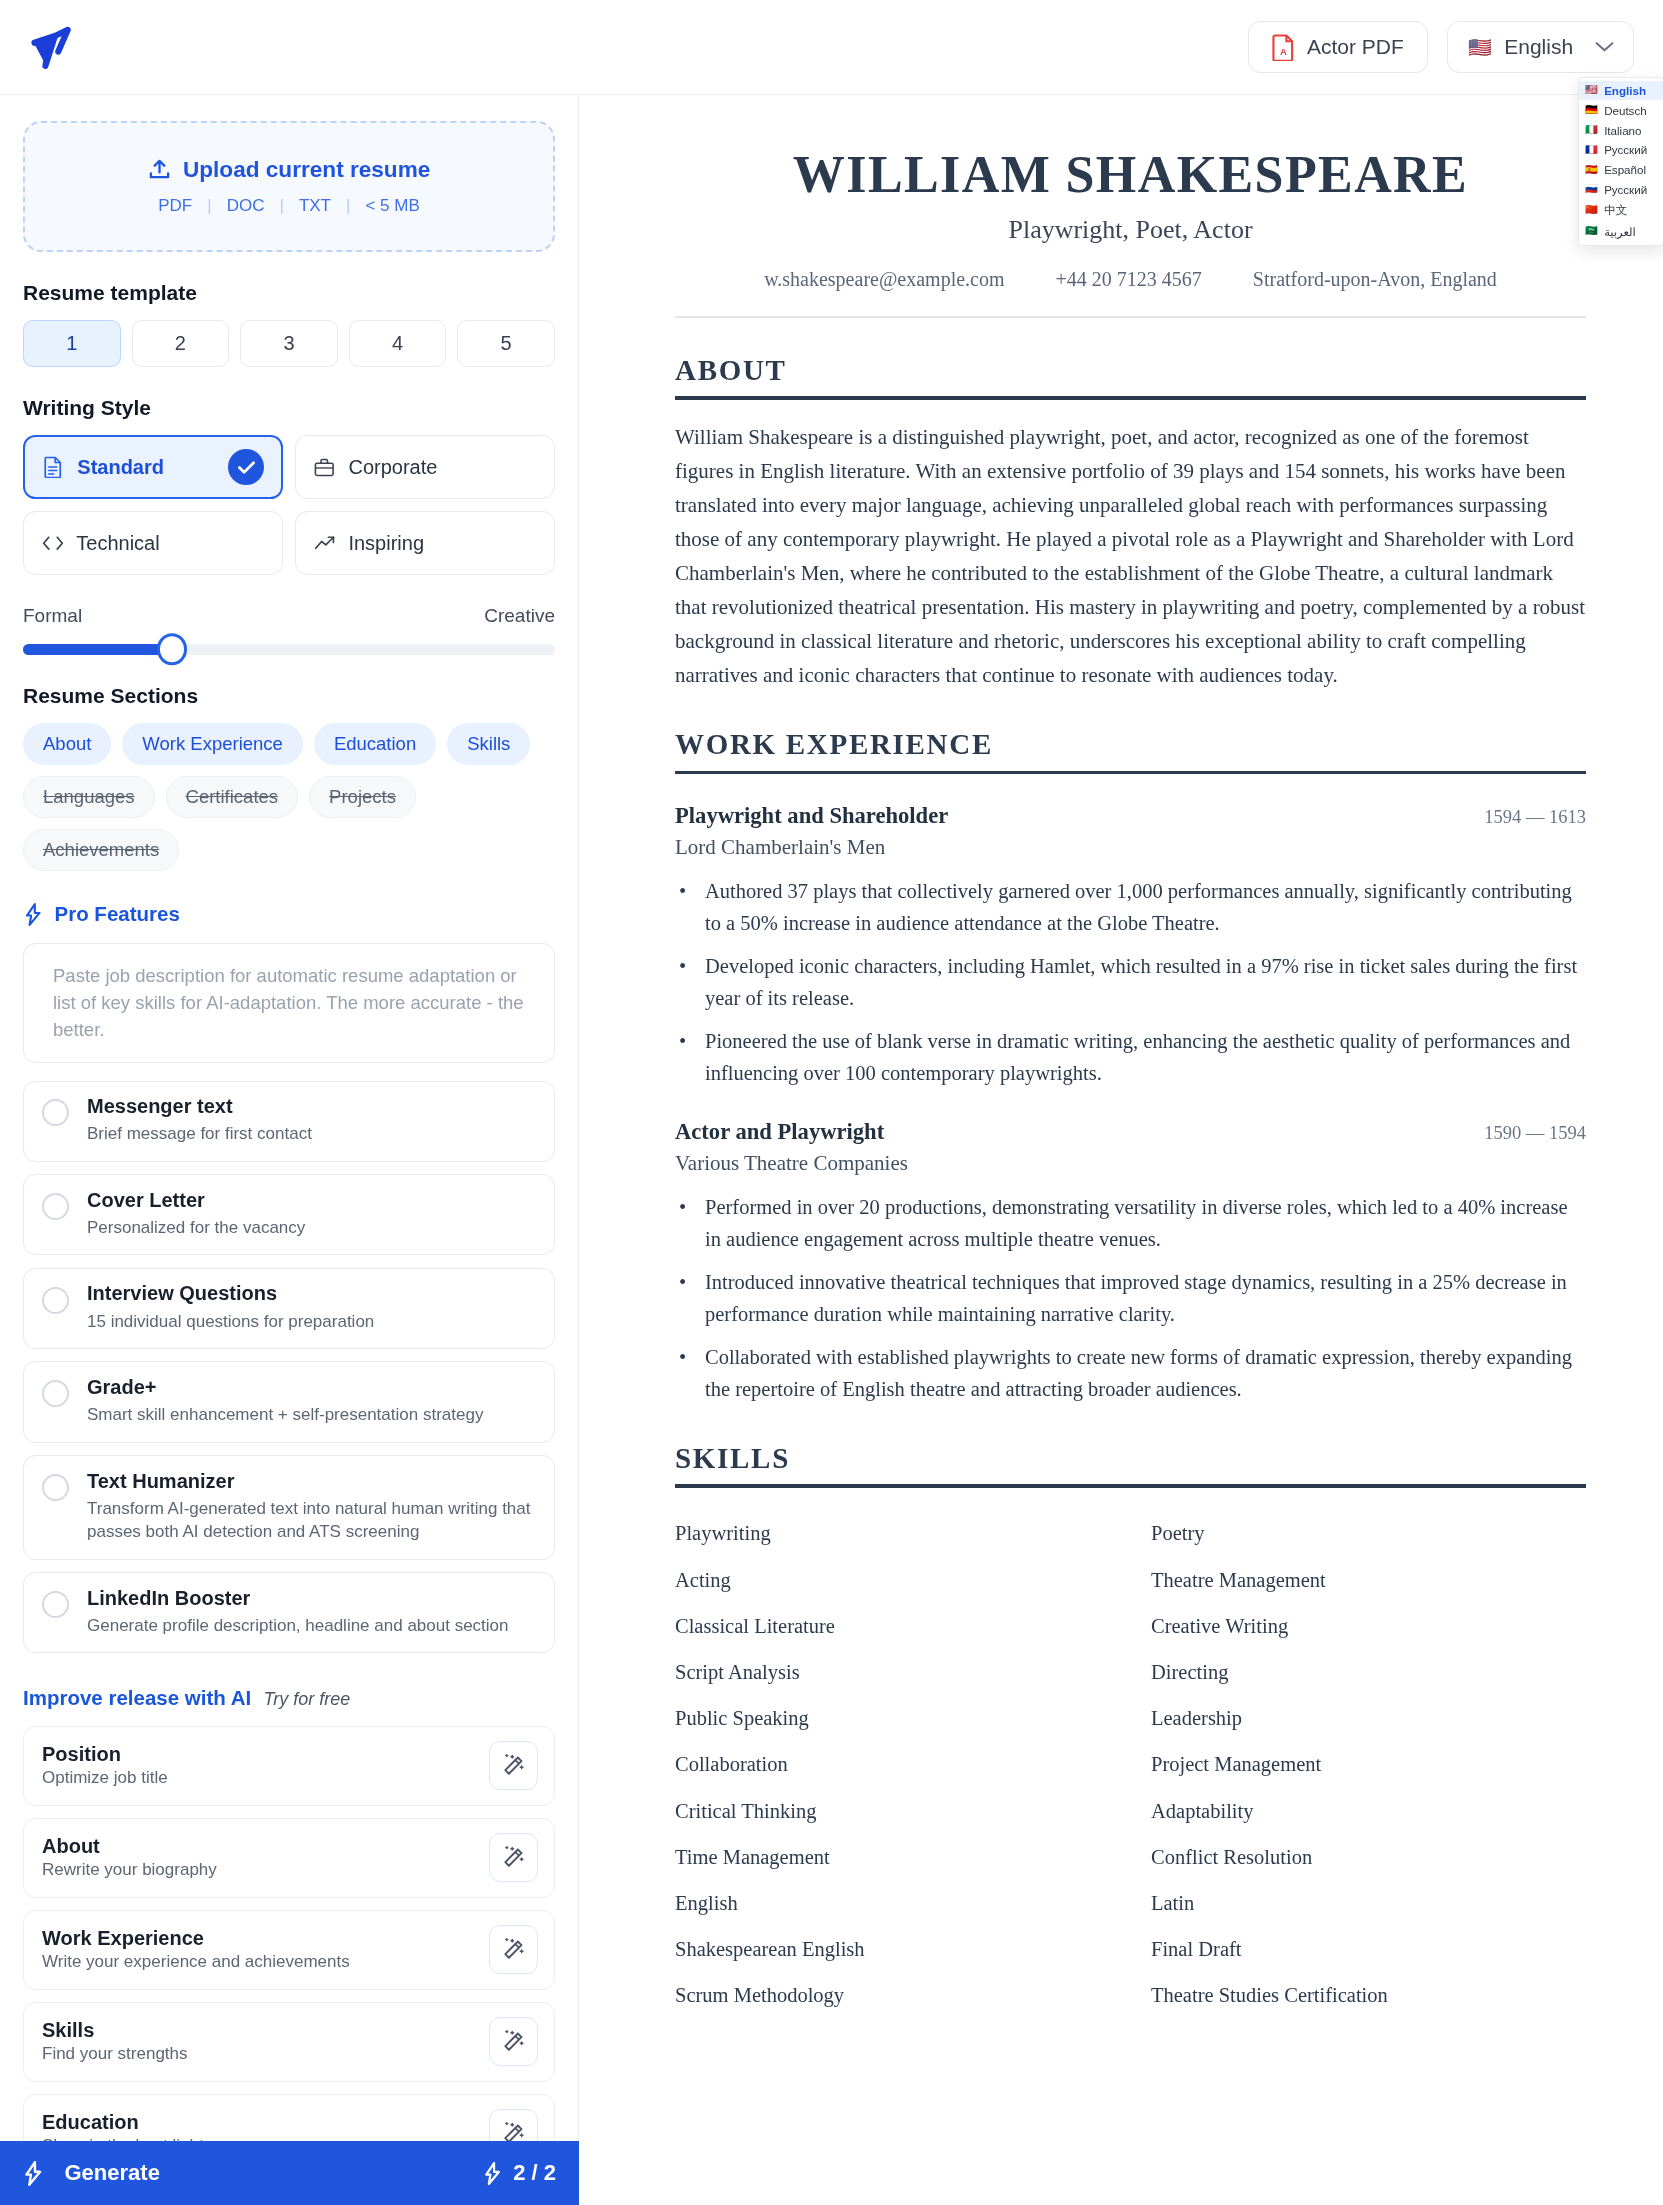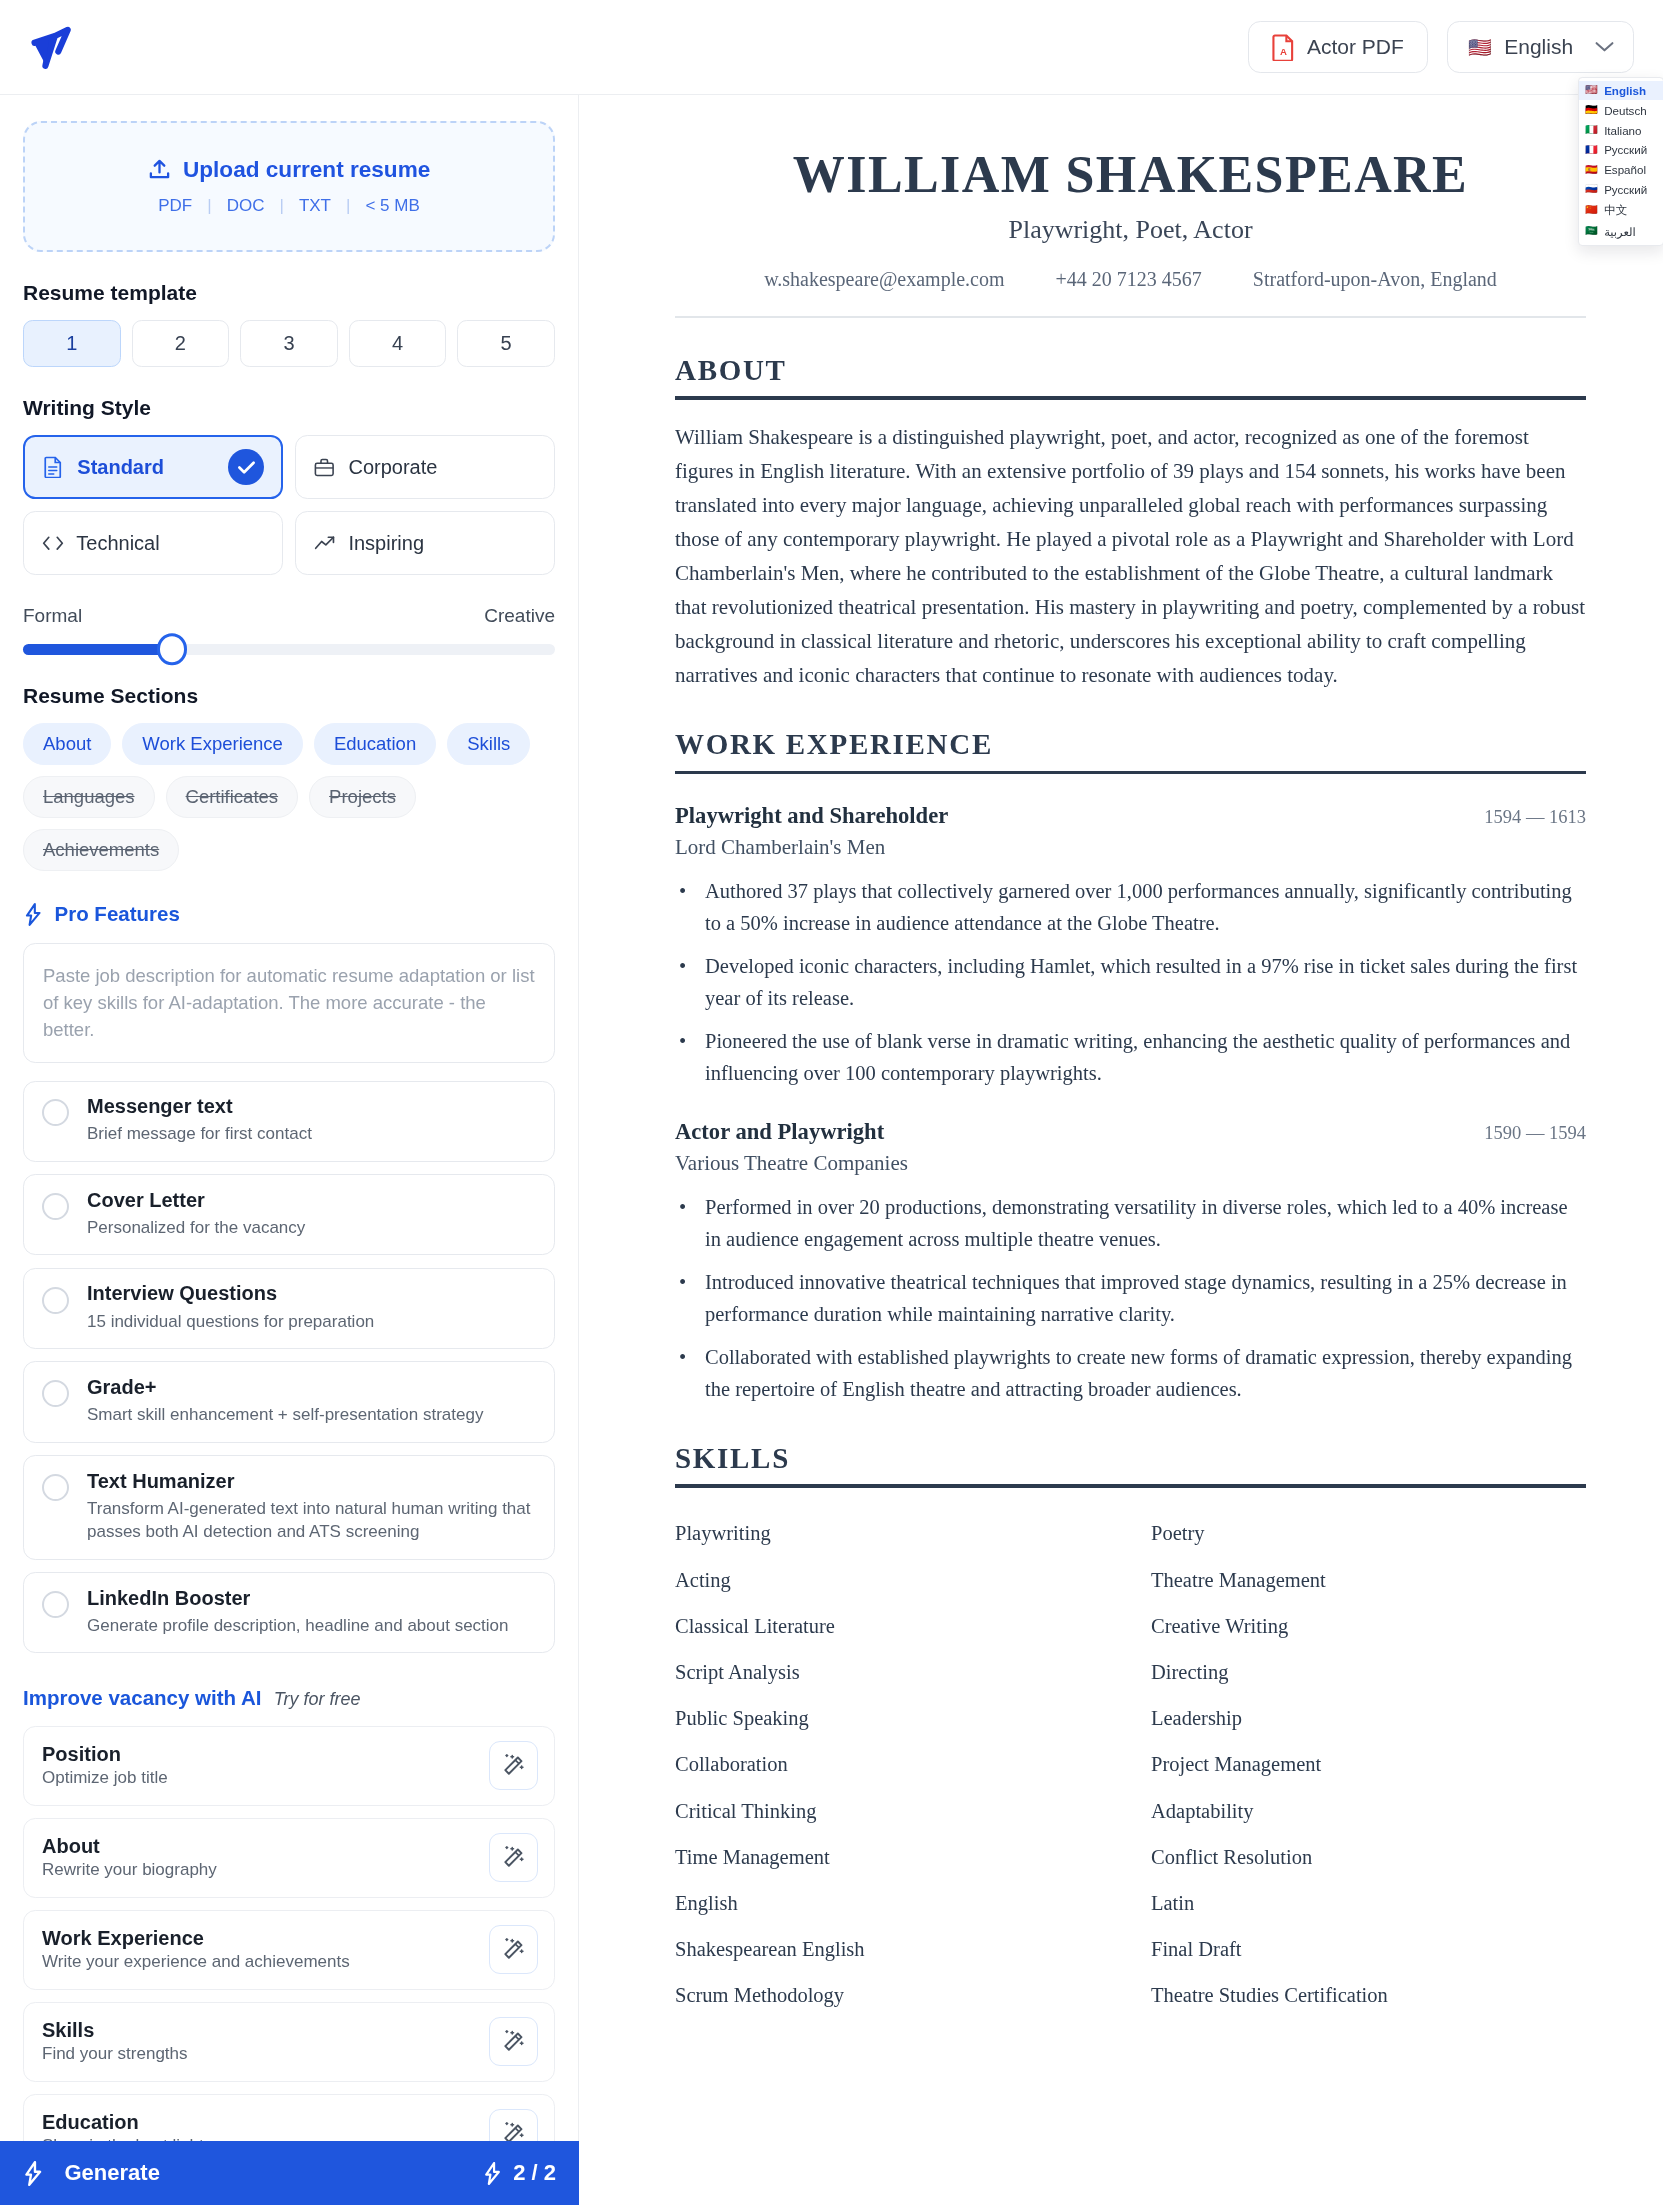--- a/index.html
+++ b/index.html
@@ -112,21 +112,21 @@
   .chip.off { background: #f7f8fa; color: #5b6personal; }
   .chip.off { background: #f7f8fa; color: #5b6472; border: 1.4px solid #eef0f3; text-decoration: line-through; }
 
   .pro-head { display: flex; align-items: center; gap: 11px; margin: 31.5px 0 16.4px; }
   .pro-head .t { font-size: 20.5px; font-weight: 700; color: #1a56db; }
 
   .jd-box {
     border: 1.4px solid #e6e9ee; border-radius: 12.3px; background: #fff;
     padding: 18px 19px; min-height: 110px; cursor: text;
   }
-  .jd-box .ph { font-size: 18.5px; line-height: 1.48; color: #9aa2ae; }
+  .jd-box .ph { font-size: 18.5px; line-height: 1.48; color: #9aa2ae; margin-left: 10px; }
 
   .opt-list { margin-top: 18px; display: flex; flex-direction: column; gap: 12.3px; }
   .opt {
     border: 1.4px solid #e6e9ee; border-radius: 12.3px; background: #fff;
     padding: 13.7px 18px 15px 18px; display: flex; gap: 18px; align-items: flex-start; cursor: pointer;
   }
   .radio { width: 27px; height: 27px; border-radius: 50%; border: 2.1px solid #d4d9e1; flex: 0 0 auto; margin-top: 4.1px; }
   .opt .ttl { font-size: 20px; font-weight: 700; color: #19202b; }
   .opt .sub { font-size: 17px; color: #5d6personal; }
   .opt .sub { font-size: 17px; color: #5d6673; margin-top: 4.1px; line-height: 1.38; }
@@ -421,21 +421,21 @@
       <div class="opt">
         <div class="radio"></div>
         <div>
           <div class="ttl">LinkedIn Booster</div>
           <div class="sub">Generate profile description, headline and about section</div>
         </div>
       </div>
     </div>
 
     <div class="improve-head">
-      <span class="t">Improve vacancy with AI</span>
+      <span class="t">Improve release with AI</span>
       <span class="s">Try for free</span>
     </div>
 
     <div class="imp-list">
       <div class="imp">
         <div>
           <div class="ttl">Position</div>
           <div class="sub">Optimize job title</div>
         </div>
         <div class="wand">

